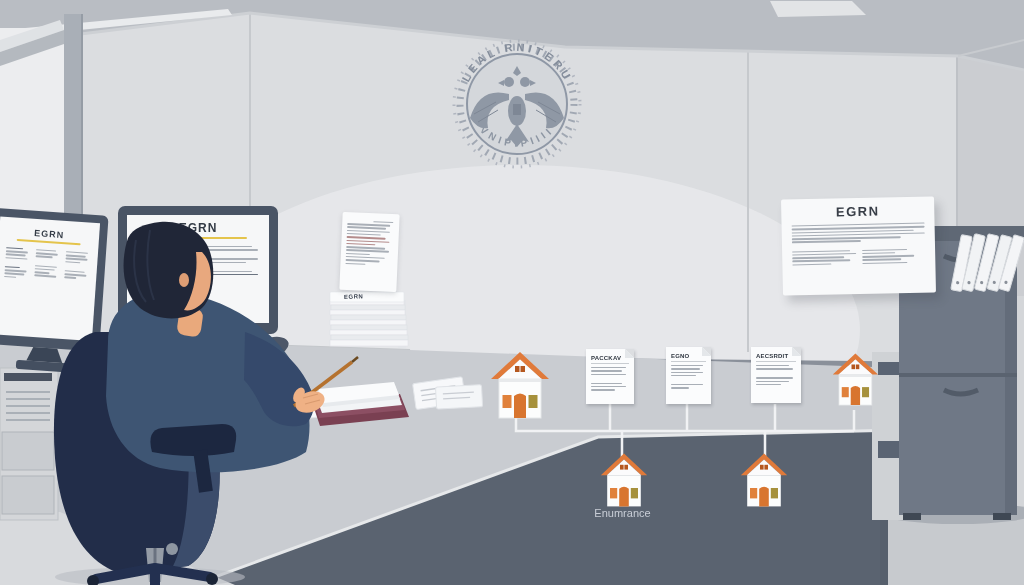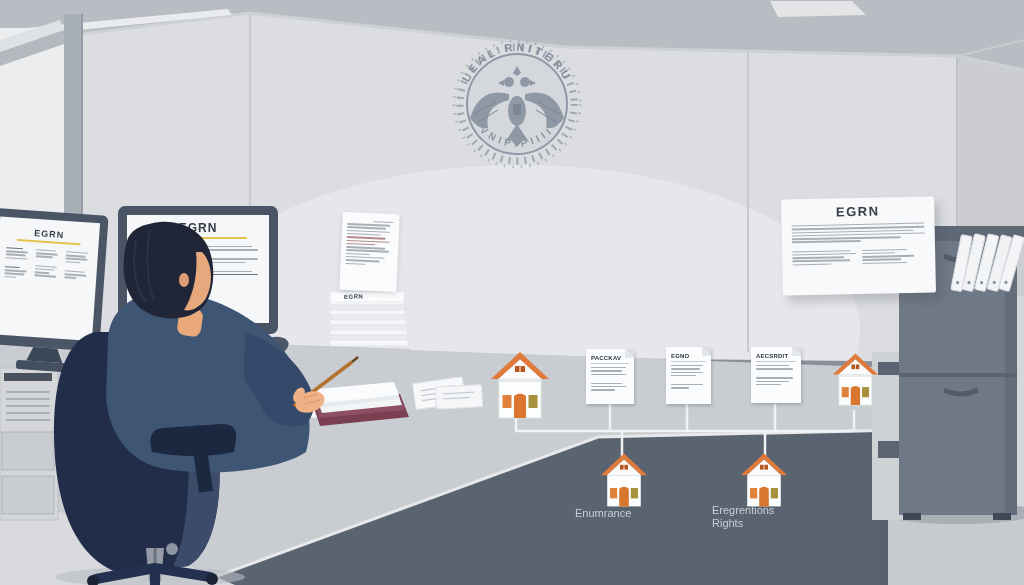--- a/index.html
+++ b/index.html
@@ -31,21 +31,21 @@
         border-right:9px solid transparent;border-bottom:9px solid #E4E7EA;transform:translateY(0px);}
   .card-title{font-size:6px;font-weight:bold;color:#2F3640;letter-spacing:.2px;
               white-space:nowrap;margin-bottom:2px;}
   .card-rule{height:1px;background:#C9CDD2;margin-bottom:3px;}
   
   .receipt{background:#FAFBFC;border-radius:2px;box-shadow:0 2px 5px rgba(60,65,75,.18);
            padding:6px 5px;transform:rotate(2.5deg);}
   .stack-label{font-size:6px;font-weight:bold;color:#3A4250;letter-spacing:.5px;
                transform:rotate(-2deg);}
   
-  .dlabel{color:#C9CED7;font-size:11px;line-height:13px;}
+  .dlabel{color:#C9CED7;font-size:11px;text-align:center;line-height:13px;}
 </style>
 </head>
 <body>
 
 <div class="stage">
 
 <svg width="1024" height="585" viewBox="0 0 1024 585">
 
   <g>
     <rect x="0" y="0" width="1024" height="450" fill="#DBDDE0"></rect>
@@ -415,24 +415,20 @@
   <div class="card-rule"></div>
   <i class="b w8"></i>
       <i class="b w9"></i>
       <i class="gap"></i>
       <i class="b w9"></i>
       <i class="b w8"></i>
       <i class="b w6"></i>
 </div>
 
 <div class="ov dlabel" style="left:575px;top:507px;width:95px;">Enumrance</div>
-<div class="ov dlabel" style="left:712px;top:504px;width:100px;">
-  <div>Eregrentions</div>
-  <div>Rights</div>
-</div>
 
 <svg width="1024" height="585" viewBox="0 0 1024 585" style="pointer-events:none;">
 
   <g>
     <path d="M95,332 C62,340 50,392 55,458 C60,520 82,562 122,574 L188,566 C214,552 224,500 218,440 C212,380 200,345 180,332 Z" fill="#222D49"></path>
     <path d="M180,332 C200,345 212,380 218,440 C224,500 214,552 188,566 L172,568 C188,540 192,470 186,410 C181,366 172,344 160,334 Z" fill="#3B4C6B"></path>
   </g>
 
   <g>
     <path d="M108,342 C108,306 140,288 178,292 C232,300 272,330 292,362 C308,388 314,424 306,452 C280,470 212,478 160,468 C126,460 108,430 106,396 Z" fill="#3E5573"></path>

